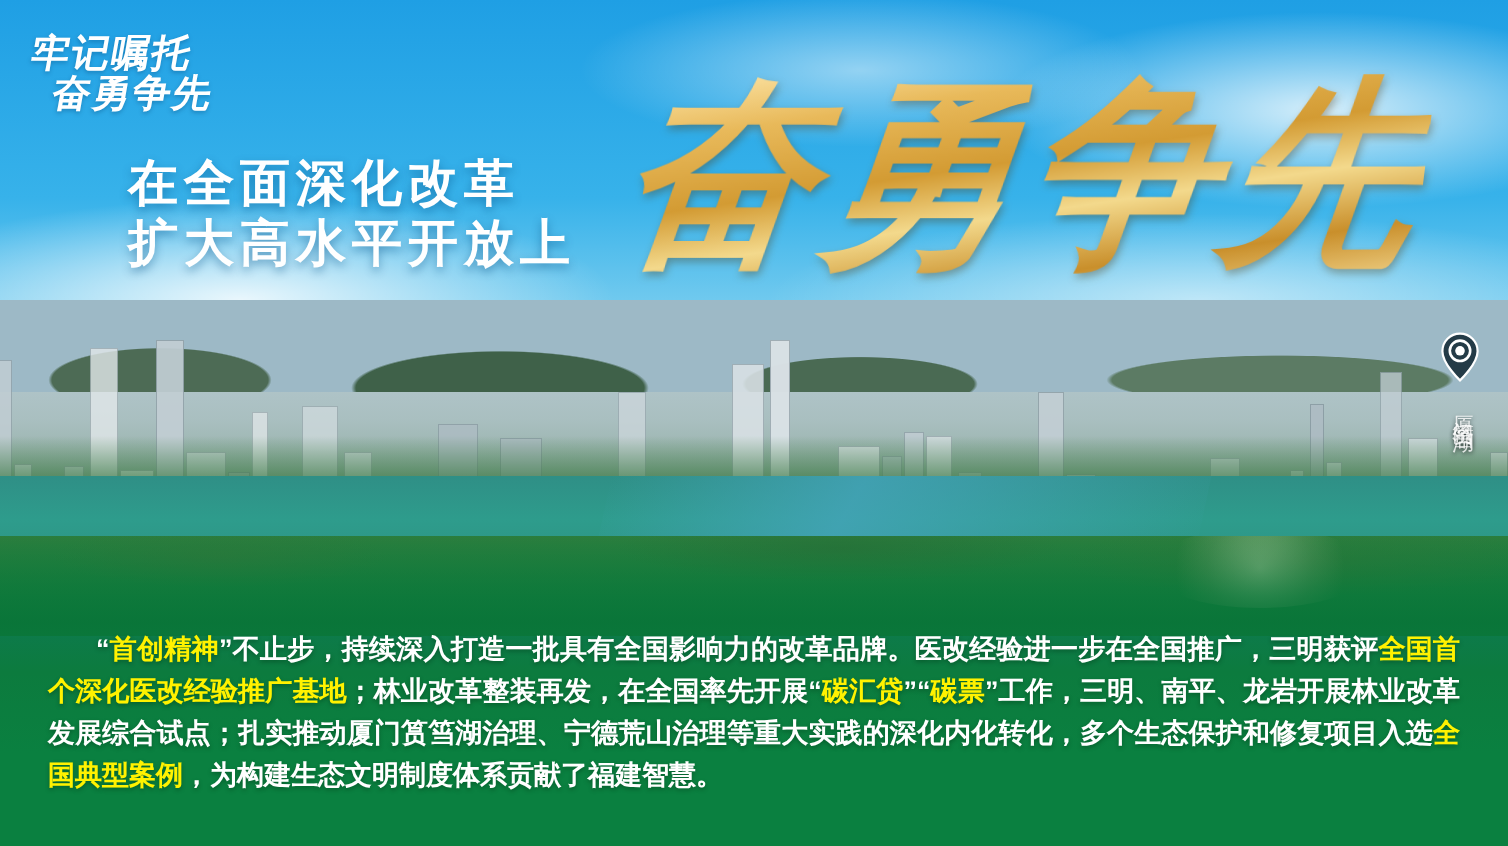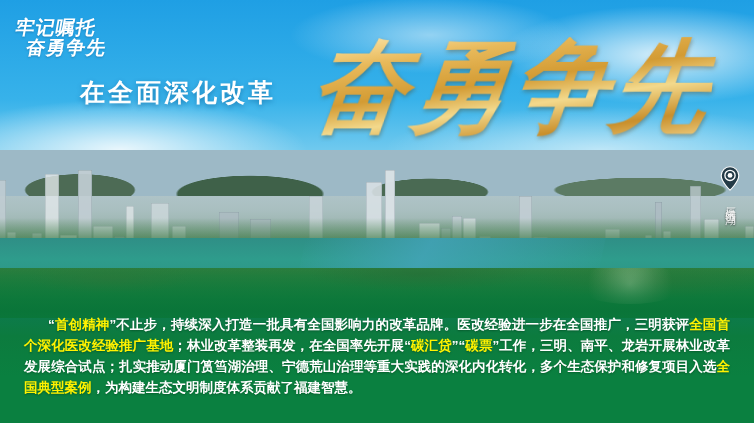--- a/index.html
+++ b/index.html
@@ -91,21 +91,21 @@
   }
   .logo div{
     color:#ffffff;font-weight:bold;font-size:19px;letter-spacing:1px;
     text-shadow:0 1px 2px rgba(0,60,110,.35);
     font-family:"Liberation Sans","DejaVu Sans",sans-serif;
   }
   .logo .l2{padding-left:14px;margin-top:1px;}
 
   
   .headline{
-    position:absolute;left:80px;top:78px;z-index:6;line-height:1.18;
+    position:absolute;left:64px;top:78px;z-index:6;line-height:1.18;
   }
   .headline div{
     color:#ffffff;font-size:25px;font-weight:bold;letter-spacing:3px;
     text-shadow:0 2px 5px rgba(0,70,125,.45);
     font-family:"Liberation Sans","DejaVu Sans",sans-serif;
   }
 
   
   .calli{
     position:absolute;left:312px;top:40px;z-index:6;
@@ -222,20 +222,21 @@
   </div>
   <div class="greenband"></div>
 
   <div class="logo">
     <div class="l1">牢记嘱托</div>
     <div class="l2">奋勇争先</div>
   </div>
 
   <div class="headline">
     <div>在全面深化改革</div>
+    <div>扩大高水平开放上</div>
   </div>
 
   <div class="calli">奋勇争先</div>
 
   <div class="loc">
     <span class="pin">
       <svg width="20" height="25" viewBox="0 0 20 25" aria-hidden="true">
         <path d="M10 0.8C5.1 0.8 1.2 4.7 1.2 9.6c0 6.3 8.8 14.6 8.8 14.6s8.8-8.3 8.8-14.6C18.8 4.7 14.9 0.8 10 0.8z" fill="#243b47" stroke="#ffffff" stroke-width="1.1"></path>
         <circle cx="10" cy="9.4" r="5.1" fill="none" stroke="#ffffff" stroke-width="1.3"></circle>
         <circle cx="10" cy="9.4" r="2.4" fill="#ffffff"></circle>

